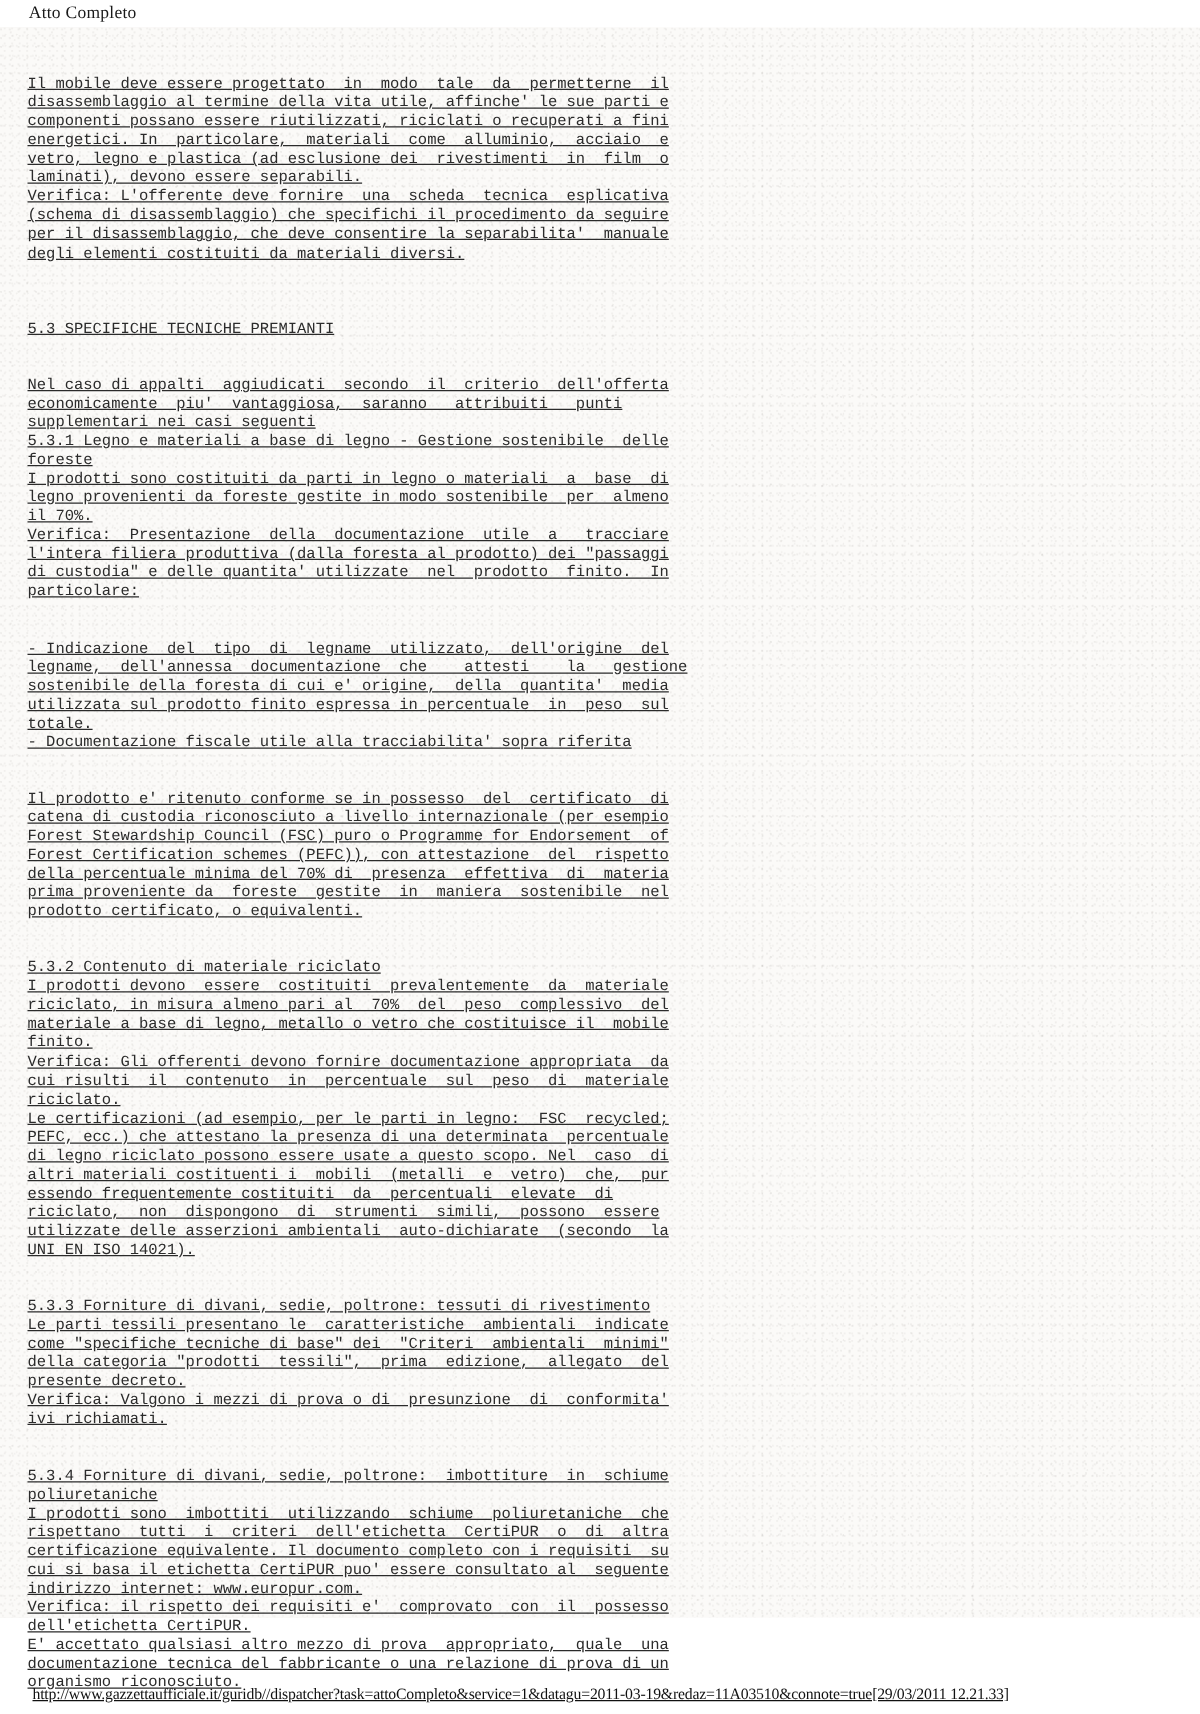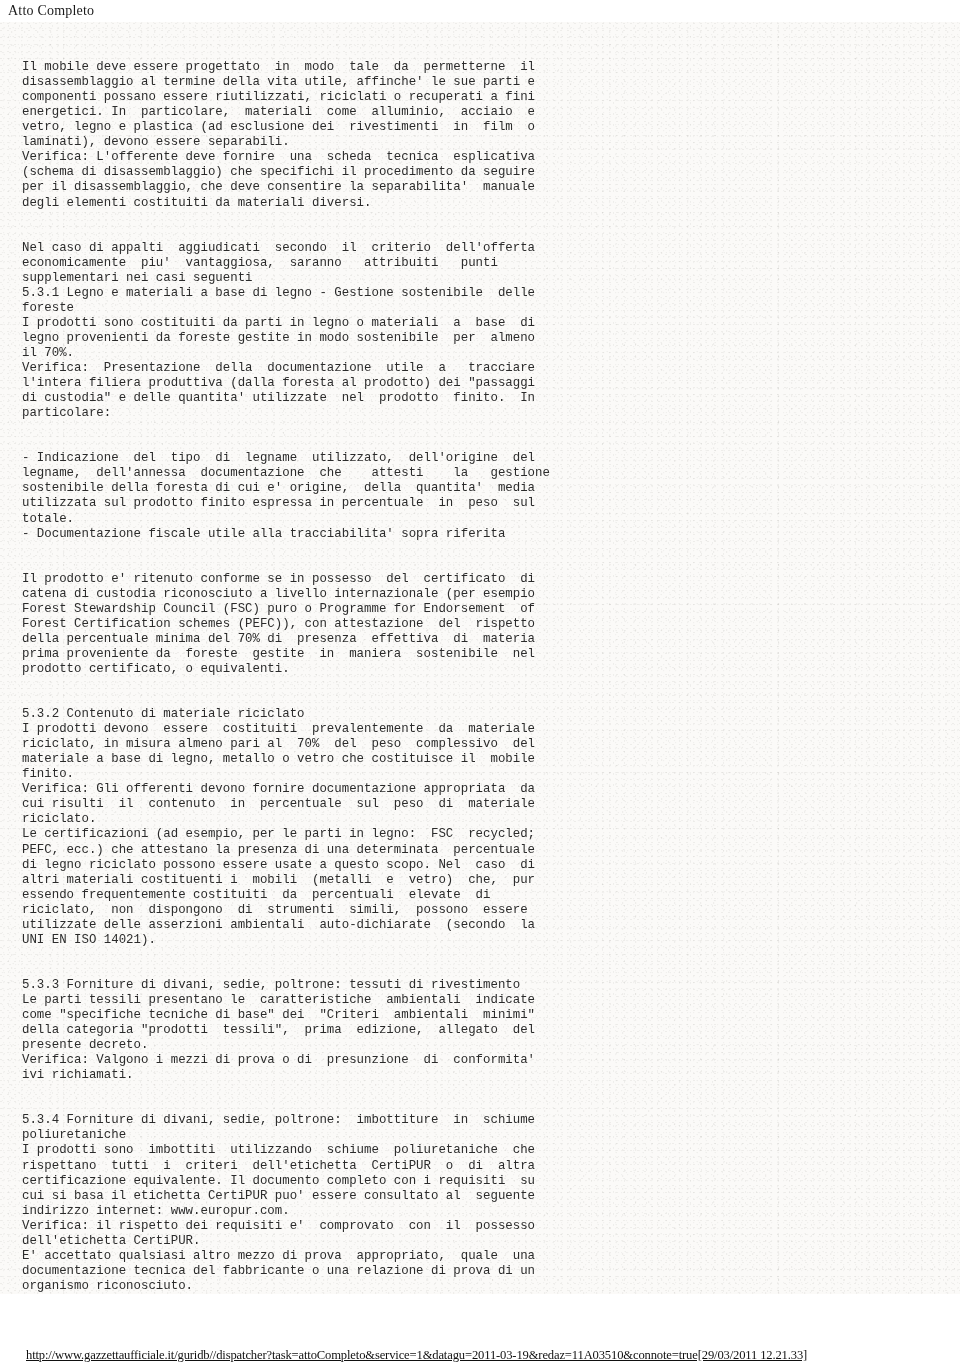--- a/index.html
+++ b/index.html
@@ -44,21 +44,21 @@
                 rgba(225,223,220,0.55) 0%,
                 rgba(231,229,226,0.45) 55%,
                 rgba(243,242,240,0.18) 88%,
                 rgba(255,255,255,0) 100%);
     pointer-events: none;
   }
 
   
   .doc-header {
     position: absolute;
-    left: 8px;
+    left: 23px;
     top: 3px;
     font-family: "Liberation Serif", serif;
     font-size: 14px;
     color: #1a1a1a;
     letter-spacing: 0.2px;
     white-space: nowrap;
   }
 
   
   .doc-body {
@@ -70,20 +70,21 @@
     font-size: 12.4px;
     line-height: 15.05px;
     color: #2b2b2b;
     white-space: pre;
     letter-spacing: 0px;
     z-index: 2;
   }
   .doc-body .blk {
     white-space: pre;
     display: block;
+    text-decoration: underline;
   }
 
   
   .doc-footer {
     position: absolute;
     left: 26px;
     top: 1348px;
     width: 920px;
     font-family: "Liberation Serif", serif;
     font-size: 12.6px;
@@ -105,20 +106,23 @@
   <span class="blk">Il mobile deve essere progettato  in  modo  tale  da  permetterne  il
 disassemblaggio al termine della vita utile, affinche' le sue parti e
 componenti possano essere riutilizzati, riciclati o recuperati a fini
 energetici. In  particolare,  materiali  come  alluminio,  acciaio  e
 vetro, legno e plastica (ad esclusione dei  rivestimenti  in  film  o
 laminati), devono essere separabili.
 Verifica: L'offerente deve fornire  una  scheda  tecnica  esplicativa
 (schema di disassemblaggio) che specifichi il procedimento da seguire
 per il disassemblaggio, che deve consentire la separabilita'  manuale
 degli elementi costituiti da materiali diversi.</span>
+  <span class="blk">
+5.3 SPECIFICHE TECNICHE PREMIANTI
+</span>
   <span class="blk">Nel caso di appalti  aggiudicati  secondo  il  criterio  dell'offerta
 economicamente  piu'  vantaggiosa,  saranno   attribuiti   punti
 supplementari nei casi seguenti
 5.3.1 Legno e materiali a base di legno - Gestione sostenibile  delle
 foreste
 I prodotti sono costituiti da parti in legno o materiali  a  base  di
 legno provenienti da foreste gestite in modo sostenibile  per  almeno
 il 70%.
 Verifica:  Presentazione  della  documentazione  utile  a   tracciare
 l'intera filiera produttiva (dalla foresta al prodotto) dei "passaggi

